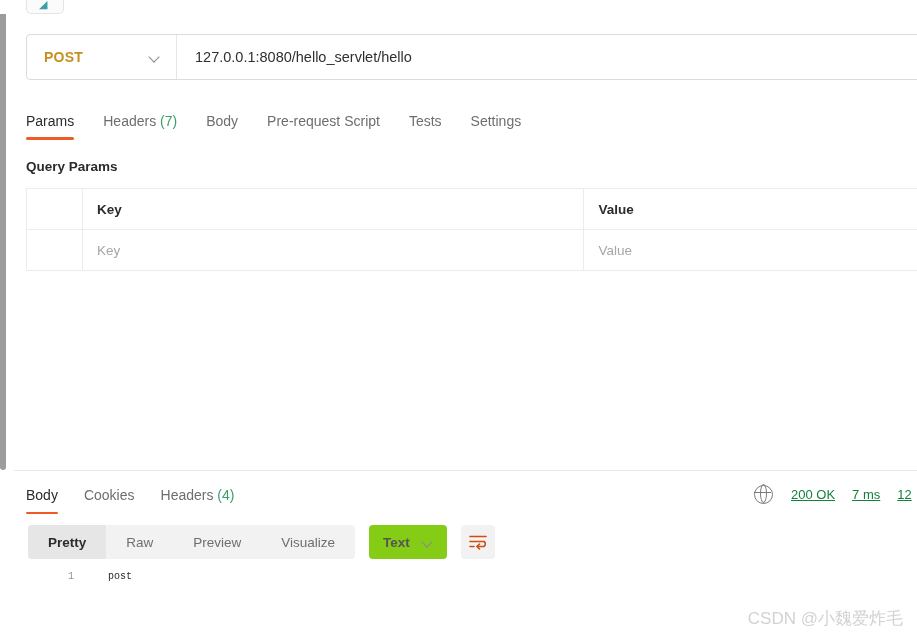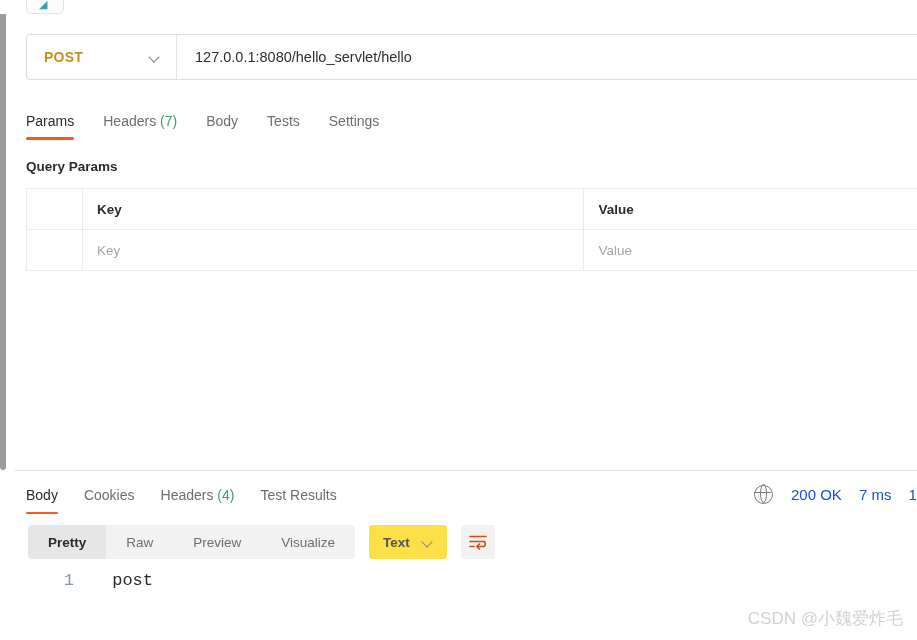--- a/index.html
+++ b/index.html
@@ -265,23 +265,24 @@
     border-radius: 50%;
   }
   #globe-icon::after {
     content: "";
     position: absolute;
     left: -1.4px; top: 6.3px;
     width: 17px; height: 0;
     border-top: 1.4px solid #7a7a7a;
   }
   .stat {
-    font-size: 15px;
-    color: #1d4ed8;
+    font-size: 13px;
+    color: #15803d;
     margin-right: 17px;
+    text-decoration: underline;
   }
 
   
   #viewer-toolbar {
     position: absolute;
     left: 14px; top: 54px;
     display: flex;
     align-items: center;
   }
   #format-seg {
@@ -301,21 +302,21 @@
   }
   .seg.active {
     background: #e6e6e6;
     color: #2b2b2b;
     font-weight: bold;
   }
   #text-dropdown {
     height: 34px;
     margin-left: 14px;
     padding: 0 14px;
-    background: #fde047;
+    background: #84cc16;
     border-radius: 4px;
     display: flex;
     align-items: center;
     gap: 12px;
     font-size: 13.5px;
     color: #555555;
     font-weight: bold;
     cursor: pointer;
   }
   #wrap-button {
@@ -329,21 +330,21 @@
     cursor: pointer;
   }
   #wrap-button svg { display: block; }
 
   
   #response-body {
     position: absolute;
     left: 14px; top: 100px;
     width: 880px;
     font-family: "Liberation Mono", monospace;
-    font-size: 17px;
+    font-size: 10px;
   }
   #response-body .ln {
     display: inline-block;
     width: 46px;
     text-align: right;
     color: #8795a1;
   }
   #response-body .code {
     margin-left: 28px;
     color: #2b2b2b;
@@ -389,20 +390,23 @@
       <span>Params</span>
     </div>
     <div class="rtab">
       <span>Headers</span>
       <span class="count">(7)</span>
     </div>
     <div class="rtab">
       <span>Body</span>
     </div>
     <div class="rtab">
+      <span>Pre-request Script</span>
+    </div>
+    <div class="rtab">
       <span>Tests</span>
     </div>
     <div class="rtab">
       <span>Settings</span>
     </div>
   </div>
 
   <div id="query-params-title">Query Params</div>
 
   <div id="params-table">
@@ -426,23 +430,20 @@
   <div id="response-tabs">
     <div class="restab active">
       <span>Body</span>
     </div>
     <div class="restab">
       <span>Cookies</span>
     </div>
     <div class="restab">
       <span>Headers</span>
       <span class="count">(4)</span>
-    </div>
-    <div class="restab">
-      <span>Test Results</span>
     </div>
   </div>
 
   <div id="status-strip">
     <span id="globe-icon"></span>
     <span class="stat">200 OK</span>
     <span class="stat">7 ms</span>
     <span class="stat">12</span>
   </div>
 

